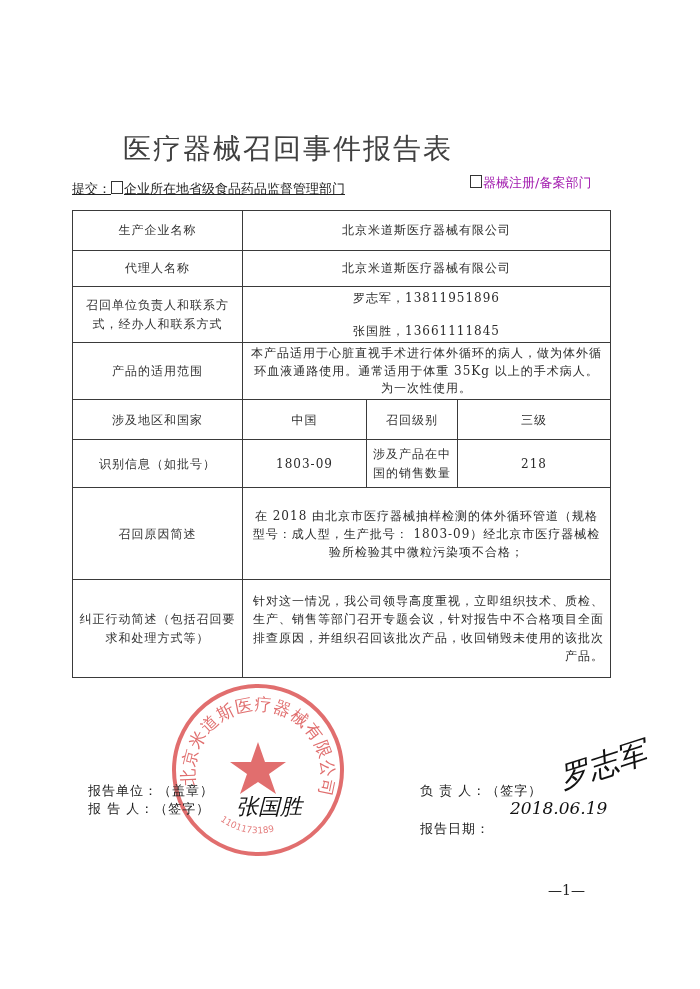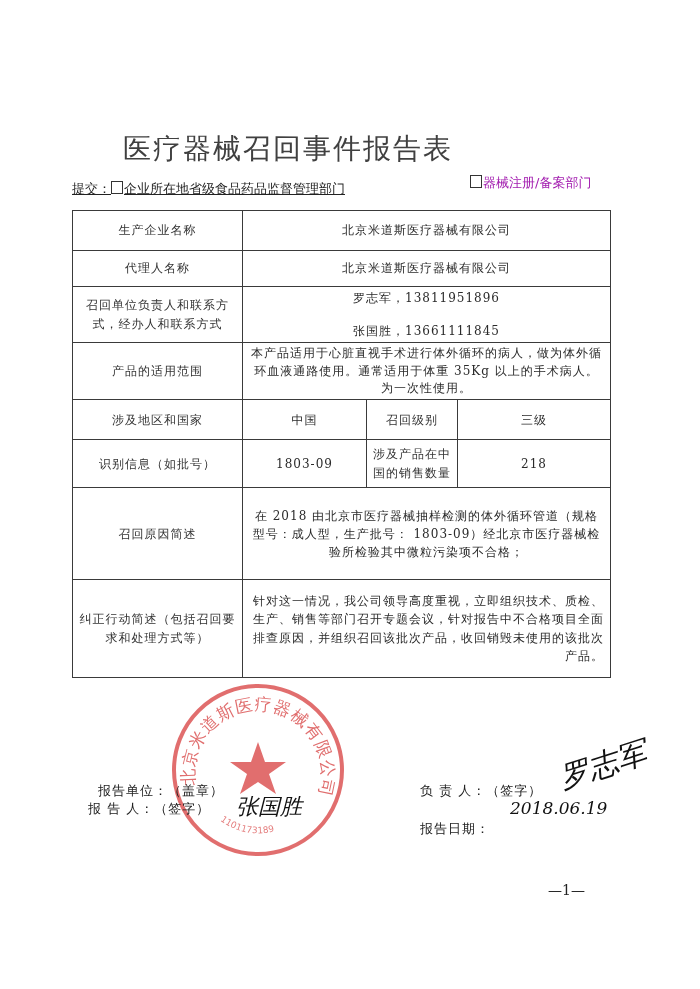--- a/index.html
+++ b/index.html
@@ -117,21 +117,21 @@
   </defs>
   <text font-family="DejaVu Sans, sans-serif" font-size="17" fill="#d94a4a" opacity="0.8" letter-spacing="1">
     <textPath href="#sealArc" startOffset="2%">北京米道斯医疗器械有限公司</textPath>
   </text>
   <text font-family="DejaVu Sans, sans-serif" font-size="9" fill="#d94a4a" opacity="0.7">
     <textPath href="#sealArcLow" startOffset="15%">1101173189</textPath>
   </text>
   <polygon points="90,62 97,82 118,82 101,94 108,114 90,102 72,114 79,94 62,82 83,82" fill="#d94a4a" opacity="0.8"></polygon>
 </svg>
 
-<div class="footer" style="left:98px; top:782px">报告单位：（盖章）</div>
+<div class="footer" style="left:88px; top:782px">报告单位：（盖章）</div>
 <div class="footer" style="left:88px; top:800px">报 告 人：（签字）</div>
 <div class="sig" style="left:236px; top:792px; font-size:22px">张国胜</div>
 
 <div class="footer" style="left:420px; top:782px">负 责 人：（签字）</div>
 <div class="sig" style="left:558px; top:745px; font-size:30px; transform:rotate(-18deg)">罗志军</div>
 <div class="footer" style="left:420px; top:820px">报告日期：</div>
 <div class="sig" style="left:510px; top:798px; font-size:17px">2018.06.19</div>
 
 <div class="page-num">—1—</div>
 

